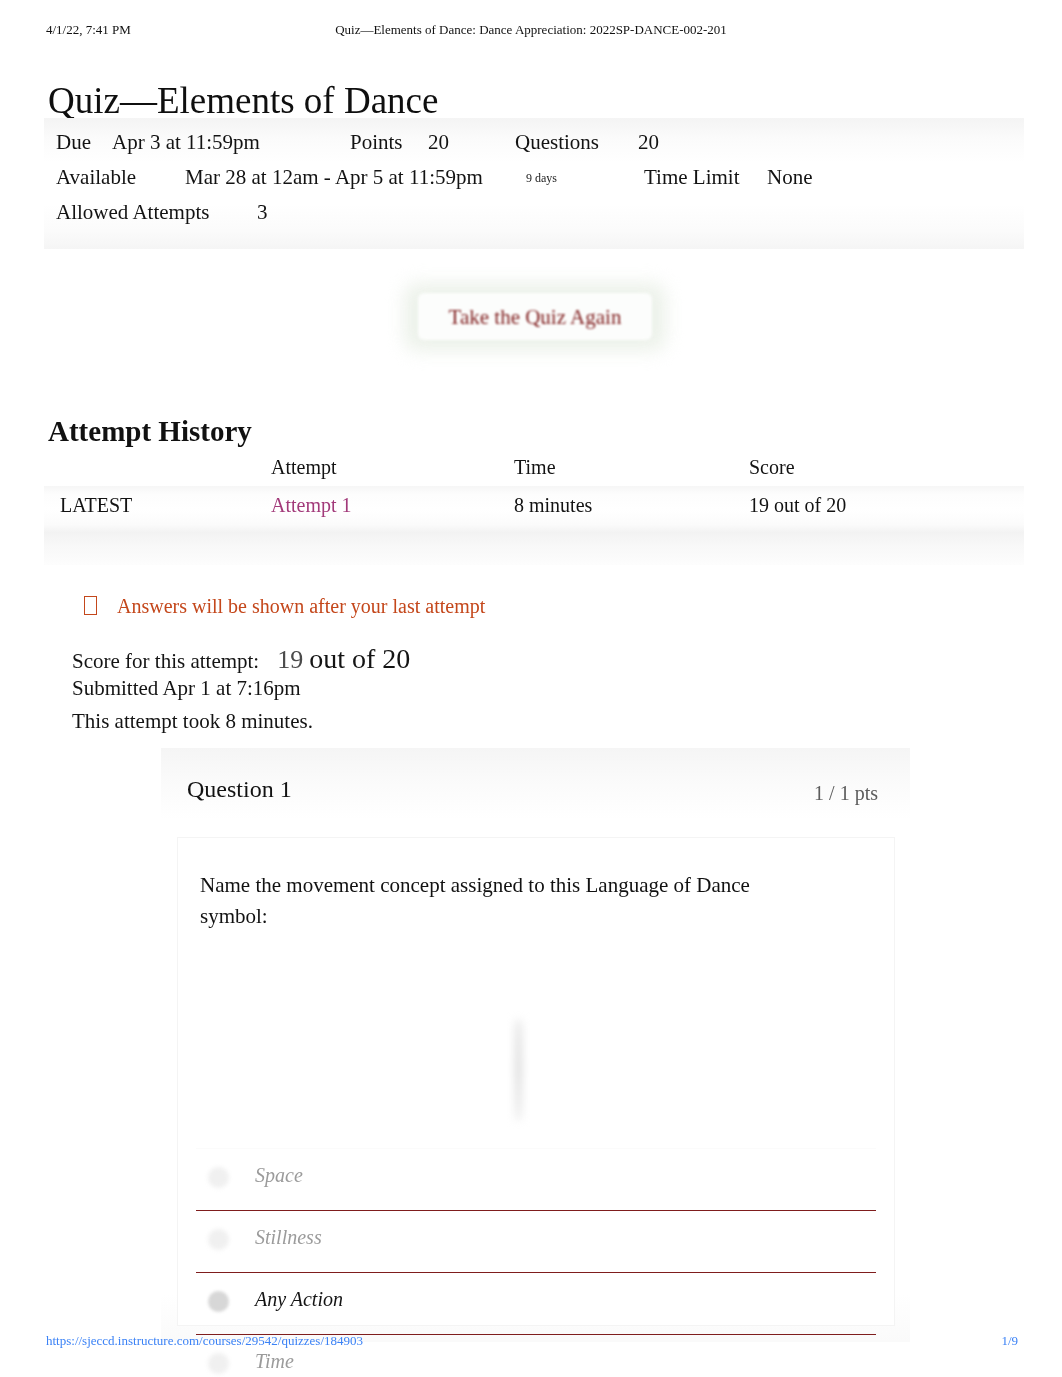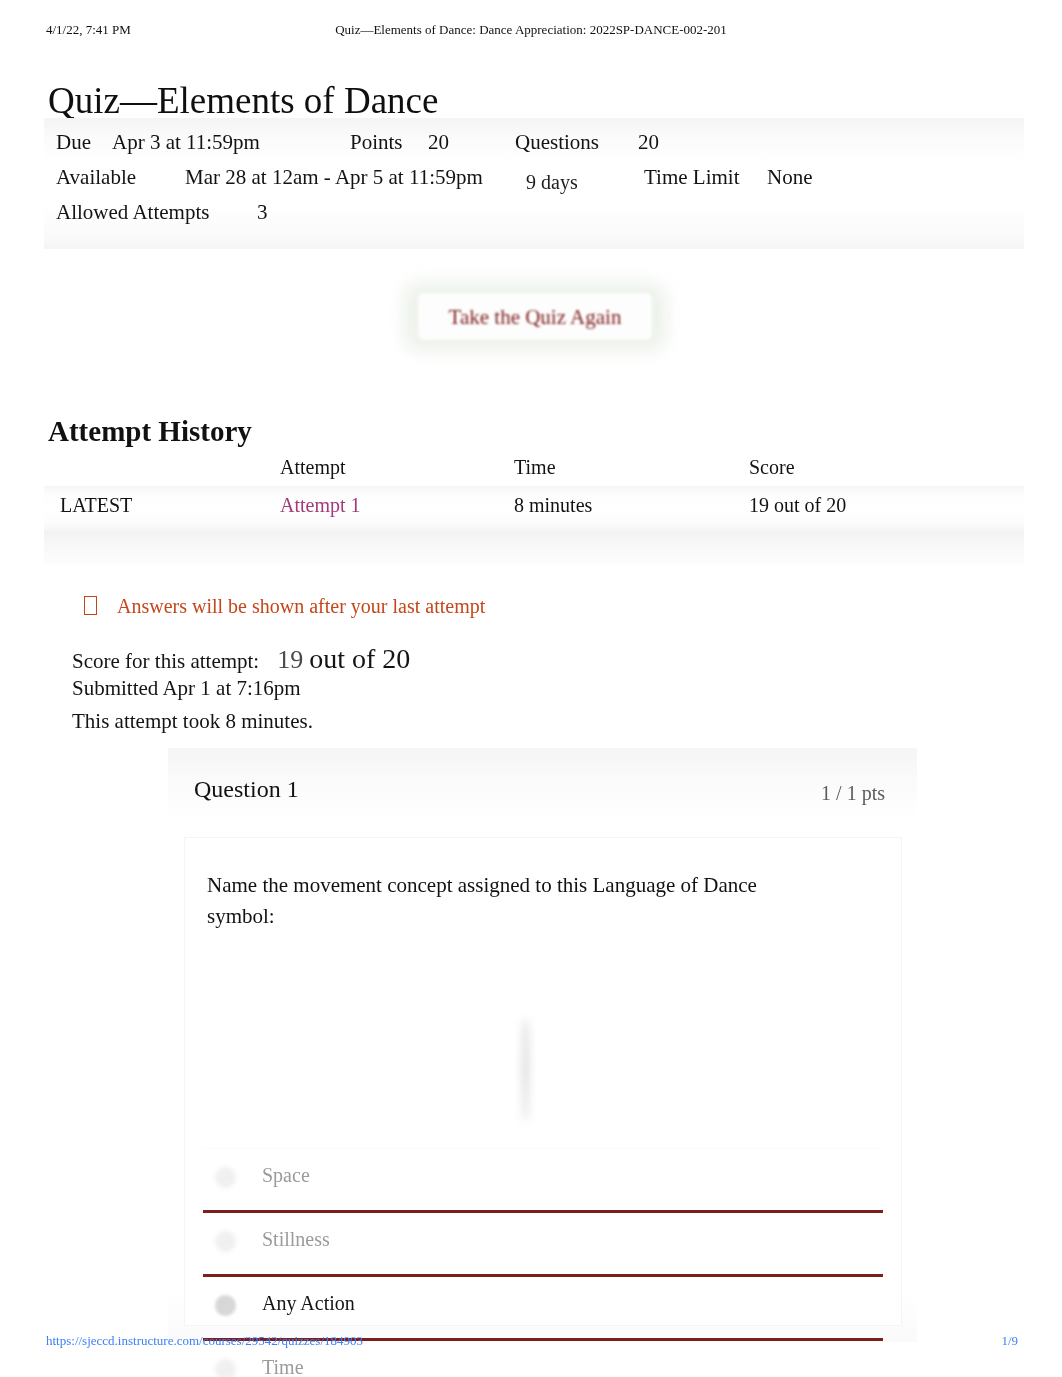--- a/index.html
+++ b/index.html
@@ -73,21 +73,21 @@
   .meta-lbl, .meta-val { display: inline-block; }
   .m-due-l   { position:absolute; left: 12px;  top: 0; }
   .m-due-v   { position:absolute; left: 68px;  top: 0; }
   .m-pts-l   { position:absolute; left: 306px; top: 0; }
   .m-pts-v   { position:absolute; left: 384px; top: 0; }
   .m-qs-l    { position:absolute; left: 471px; top: 0; }
   .m-qs-v    { position:absolute; left: 594px; top: 0; }
 
   .m-av-l    { position:absolute; left: 12px;  top: 0; }
   .m-av-v    { position:absolute; left: 141px; top: 0; text-align: right; }
-  .m-days    { position:absolute; left: 482px; top: 6px; font-size: 20px; color:#1d1d1d; }
+  .m-days    { position:absolute; left: 482px; top: 6px; font-size: 12px; color:#1d1d1d; }
   .m-tl-l    { position:absolute; left: 600px; top: 0; }
   .m-tl-v    { position:absolute; left: 723px; top: 0; }
 
   .m-at-l    { position:absolute; left: 12px;  top: 0; }
   .m-at-v    { position:absolute; left: 213px; top: 0; }
 
   
   .retake-wrap {
     position: absolute;
     left: 404px;
@@ -152,21 +152,21 @@
     font-size: 20px;
     color: #131313;
     background: linear-gradient(180deg,#f6f6f6 0%, #fdfdfd 18%, #ffffff 50%, #fbfbfb 82%, #f2f2f2 100%);
   }
   .hist-tail {
     position: relative;
     height: 32px;
     background: linear-gradient(180deg,#f3f3f3 0%, #f8f8f8 40%, #fdfdfd 100%);
   }
   .c-blank  { position:absolute; left: 16px;  top: 8px; }
-  .c-attempt{ position:absolute; left: 236px; top: 8px; }
+  .c-attempt{ position:absolute; left: 227px; top: 8px; }
   .c-time   { position:absolute; left: 470px; top: 8px; }
   .c-score  { position:absolute; left: 705px; top: 8px; }
   .attempt-link {
     color: #a23a7a;
     text-decoration: none;
     filter: blur(0.25px);
   }
 
   
   .answers-notice {
@@ -198,21 +198,21 @@
   .score-big {
     font-size: 26px;
     color: #4b4b4b;
     padding: 0 6px 0 18px;
   }
   .score-kept { font-size: 28px; }
 
   
   .question-card {
     position: absolute;
-    left: 168px;
+    left: 161px;
     top: 748px;
     width: 749px;
     height: 594px;
     background: linear-gradient(180deg,#f5f5f5 0%, #fafafa 5%, #ffffff 12%, #ffffff 92%, #fafafa 100%);
     filter: blur(0.35px);
   }
   .q-header {
     position: absolute;
     left: 0; top: 14px;
     width: 749px; height: 62px;
@@ -263,21 +263,22 @@
   
   .answers {
     position: absolute;
     left: 18px;
     top: 310px;
     width: 680px;
   }
   .answer-row {
     position: relative;
     height: 61px;
-    border-bottom: 3px solid #7f1d1d;
+    border-bottom: 1px solid #7f1d1d;
+    font-style: italic;
   }
   .answer-row:first-child { border-top: 1px solid #fbfbfb; }
   .radio {
     position: absolute;
     left: 12px;
     top: 18px;
     width: 21px;
     height: 21px;
     border-radius: 50%;
     background: #f0f0f0;

